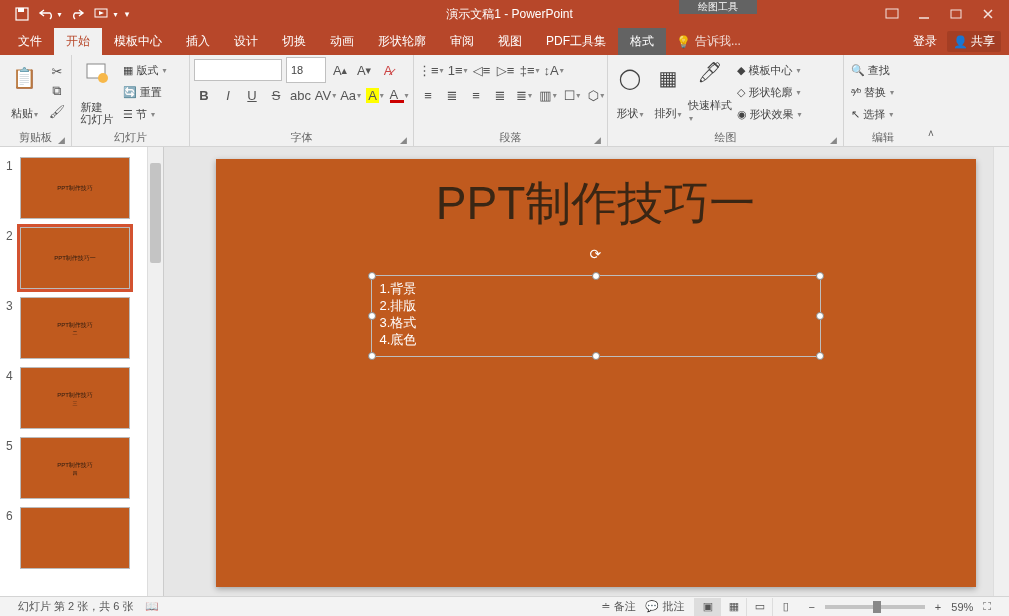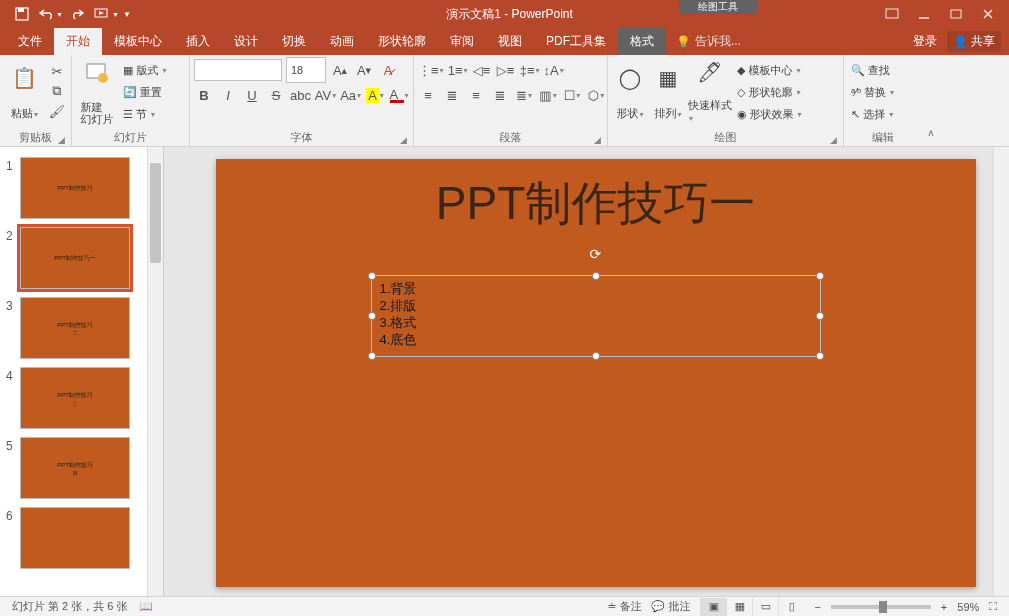--- a/index.html
+++ b/index.html
@@ -48,23 +48,23 @@
 .thumbs-scroll .grip{position:absolute;top:0;left:0;right:0;height:100px;background:#c4c4c4;border-radius:2px;}
 .canvas-area{flex:1;display:flex;align-items:flex-start;justify-content:center;padding:12px 14px 12px 32px;overflow:hidden;background:#e6e6e6;}
 .slide{width:760px;height:428px;background:#c05a1e;box-shadow:0 2px 6px rgba(0,0,0,.3);position:relative;}
 .slide-title{position:absolute;top:14px;left:0;right:0;text-align:center;font-size:46px;color:#3a2614;font-weight:300;}
 .textbox{position:absolute;left:155px;top:116px;width:450px;height:82px;border:1px solid #bdbdbd;}
 .handle{width:8px;height:8px;border:1px solid #888;background:#fff;border-radius:50%;position:absolute;}
 .h-nw{left:-4px;top:-4px;}.h-n{left:50%;top:-4px;margin-left:-4px;}.h-ne{right:-4px;top:-4px;}
 .h-w{left:-4px;top:50%;margin-top:-4px;}.h-e{right:-4px;top:50%;margin-top:-4px;}
 .h-sw{left:-4px;bottom:-4px;}.h-s{left:50%;bottom:-4px;margin-left:-4px;}.h-se{right:-4px;bottom:-4px;}
 .rot{width:12px;height:12px;position:absolute;left:50%;top:-30px;margin-left:-6px;color:#fff;font-size:14px;}
-.tb-content{padding:4px 8px;font-size:13px;color:#0f172a;line-height:17px;}
+.tb-content{padding:4px 8px;font-size:13px;color:#ffffff;line-height:17px;}
 .rscroll{position:absolute;right:0;top:147px;bottom:20px;width:16px;background:#f0f0f0;border-left:1px solid #ddd;}
-.statusbar{position:absolute;bottom:0;left:0;right:0;height:20px;background:#f3f3f3;border-top:1px solid #d4d4d4;display:flex;align-items:center;font-size:11px;color:#555;padding:0 12px;}
+.statusbar{position:absolute;bottom:0;left:0;right:0;height:20px;background:#f3f3f3;border-top:1px solid #d4d4d4;display:flex;align-items:center;font-size:11px;color:#555;padding:0 18px;}
 .sb-right{margin-left:auto;display:flex;align-items:center;gap:10px;}
 .view-btns{display:flex;gap:0;}
 .view-btn{width:26px;height:18px;display:flex;align-items:center;justify-content:center;border-left:1px solid #ddd;cursor:pointer;}
 .view-btn.active{background:#ddd;}
 .zoom-slider{width:100px;height:4px;background:#c4c4c4;position:relative;}
 .zoom-thumb{width:8px;height:12px;background:#888;position:absolute;top:-4px;left:48px;}
 svg{display:block;}
 </style>
 </head>
 <body>

